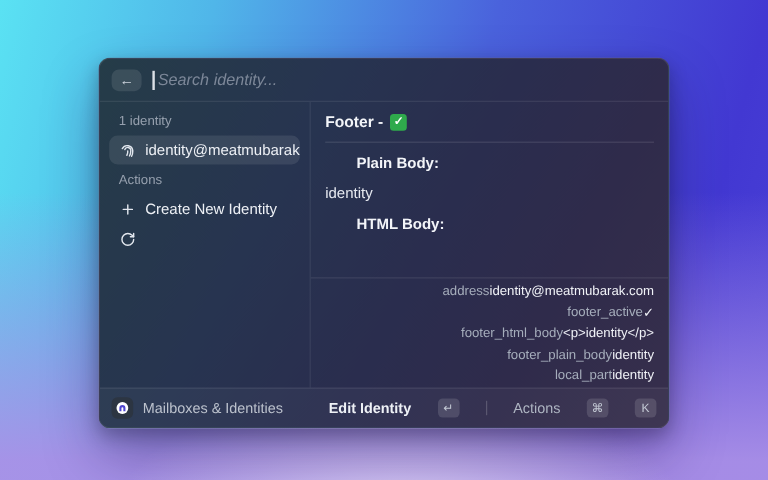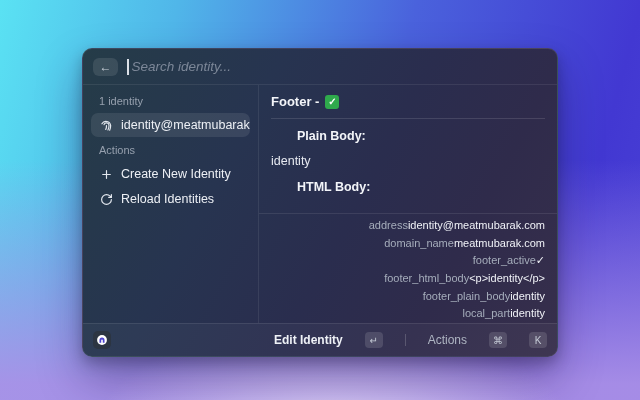--- a/index.html
+++ b/index.html
@@ -129,45 +129,40 @@
         <span>Create New Identity</span>
       </div>
 
       <div class="side-item">
         <span class="side-icon">
           <svg width="13" height="13" viewBox="0 0 24 24" fill="none" stroke="#e2e7ee" stroke-width="2.2" stroke-linecap="round" stroke-linejoin="round">
             <path d="M21 12a9 9 0 1 1-9-9c2.5 0 4.9 1 6.7 2.7L21 8"></path>
             <path d="M21 3v5h-5"></path>
           </svg>
         </span>
-        <span>Reload Identities</span>
       </div>
     </div>
 
     <div class="detail">
       <div class="detail-body">
         <div class="detail-title-row">
           <span class="detail-title">Footer -</span>
           <span class="check-emoji">✓</span>
         </div>
         <div class="detail-divider"></div>
         <div class="field-label">Plain Body:</div>
         <div class="field-value">identity</div>
         <div class="field-label">HTML Body:</div>
         <div class="field-value"></div>
       </div>
 
       <div class="metadata">
         <div class="meta-row">
           <span class="meta-key">address</span>
           <span class="meta-val">identity@meatmubarak.com</span>
-        </div>
-        <div class="meta-row">
-          <span class="meta-key">domain_name</span>
-          <span class="meta-val">meatmubarak.com</span>
         </div>
         <div class="meta-row">
           <span class="meta-key">footer_active</span>
           <span class="meta-val">✓</span>
         </div>
         <div class="meta-row">
           <span class="meta-key">footer_html_body</span>
           <span class="meta-val">&lt;p&gt;identity&lt;/p&gt;</span>
         </div>
         <div class="meta-row">
@@ -182,20 +177,21 @@
     </div>
   </div>
 
   <div class="statusbar">
     <div class="app-logo">
       <svg width="14" height="14" viewBox="0 0 16 16">
         <circle cx="8" cy="8" r="5.6" fill="#ffffff"></circle>
         <path d="M5.1 11.2 V8.1 a2.9 2.9 0 0 1 5.8 0 v3.1 h-2 V8.2 a0.9 0.9 0 0 0 -1.8 0 v3 z" fill="#4f46cf"></path>
       </svg>
     </div>
+    <span class="app-name">Mailboxes &amp; Identities</span>
     <div class="status-right">
       <span class="action-label">Edit Identity</span>
       <span class="keycap">↵</span>
       <span class="vdiv"></span>
       <span class="action-label secondary">Actions</span>
       <span class="keycap">⌘</span>
       <span class="keycap">K</span>
     </div>
   </div>
 

